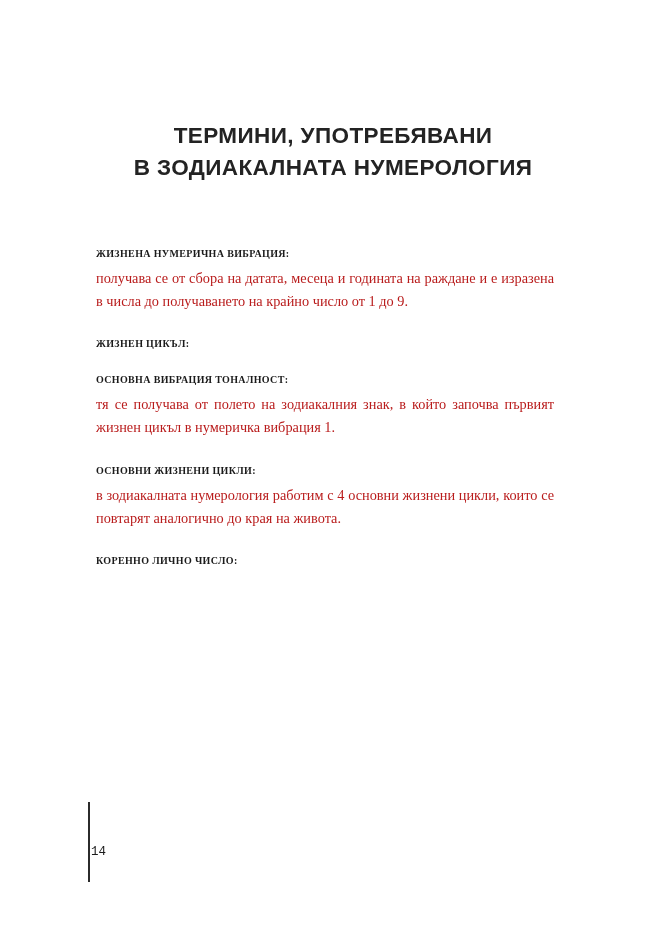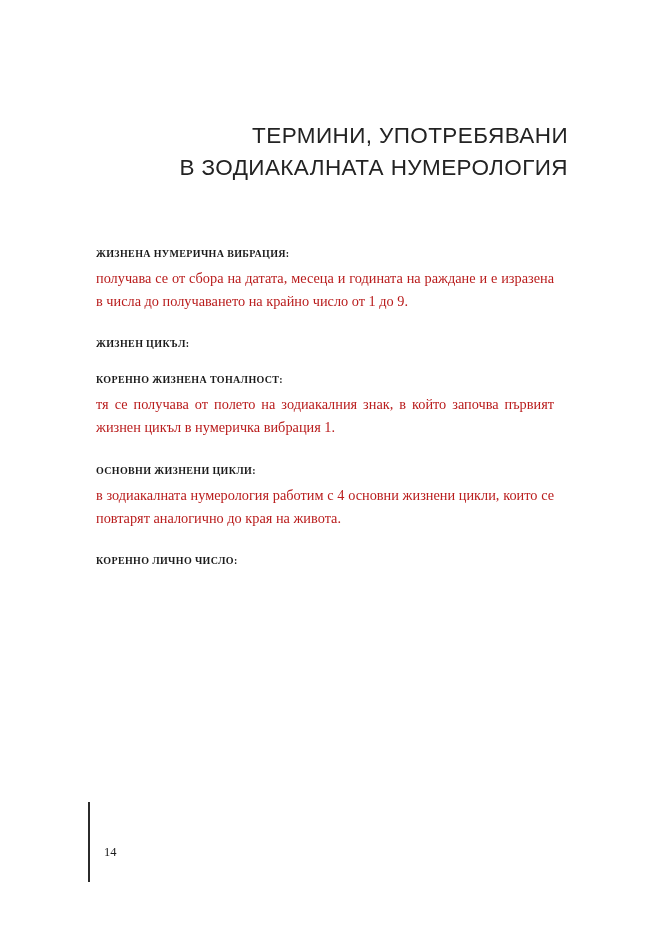--- a/index.html
+++ b/index.html
@@ -16,21 +16,22 @@
     font-family: "Liberation Serif", serif;
     color: #1a1a1a;
   }
 
   
   .title-block {
     position: absolute;
     top: 120px;
     right: 82px;
     width: 470px;
-    text-align: right;
+    text-align: center;
+    font-weight: bold;
   }
   .title-line {
     font-family: "Liberation Sans", sans-serif;
     font-size: 22.5px;
     letter-spacing: 0.4px;
     color: #232323;
     line-height: 1.42;
     white-space: nowrap;
   }
 
@@ -68,23 +69,23 @@
   .footer-rule {
     position: absolute;
     left: 88px;
     top: 802px;
     width: 2px;
     height: 80px;
     background: #2b2b2b;
   }
   .folio {
     position: absolute;
-    left: 104px;
+    left: 91px;
     top: 845px;
-    font-family: Liberation Serif, serif;
+    font-family: Liberation Mono, monospace;
     font-size: 12.5px;
     color: #1b1b1b;
   }
 </style>
 </head>
 <body>
 
 <div class="page">
 
   <div class="title-block">
@@ -97,21 +98,21 @@
     <div class="term">
       <div class="term-head">ЖИЗНЕНА НУМЕРИЧНА ВИБРАЦИЯ:</div>
       <div class="term-body">получава се от сбора на датата, месеца и годината на раждане и е изразена в числа до получаването на крайно число от 1 до 9.</div>
     </div>
 
     <div class="term">
       <div class="term-head">ЖИЗНЕН ЦИКЪЛ:</div>
     </div>
 
     <div class="term">
-      <div class="term-head">КОРЕННО ЖИЗНЕНА ТОНАЛНОСТ:</div>
+      <div class="term-head">ОСНОВНА ВИБРАЦИЯ ТОНАЛНОСТ:</div>
       <div class="term-body">тя се получава от полето на зодиакалния знак, в който започва първият жизнен цикъл в нумеричка вибрация 1.</div>
     </div>
 
     <div class="term">
       <div class="term-head">ОСНОВНИ ЖИЗНЕНИ ЦИКЛИ:</div>
       <div class="term-body">в зодиакалната нумерология работим с 4 основни жизнени цикли, които се повтарят аналогично до края на живота.</div>
     </div>
 
     <div class="term">
       <div class="term-head">КОРЕННО ЛИЧНО ЧИСЛО:</div>

